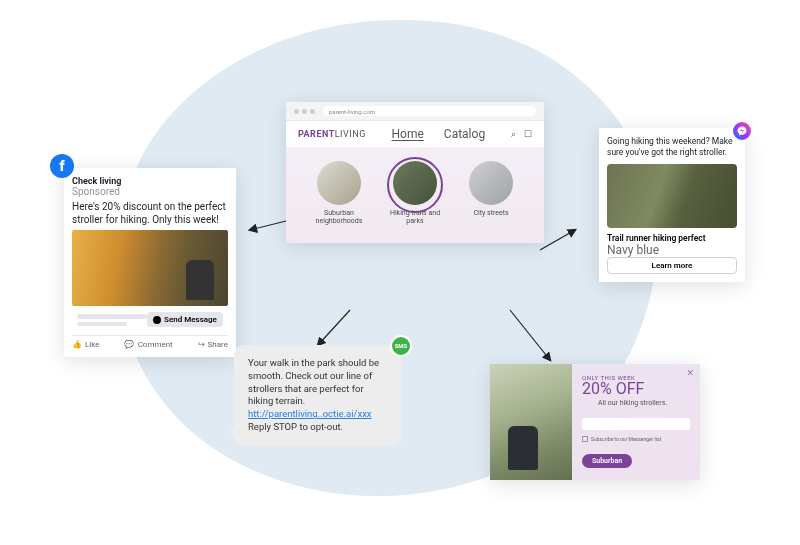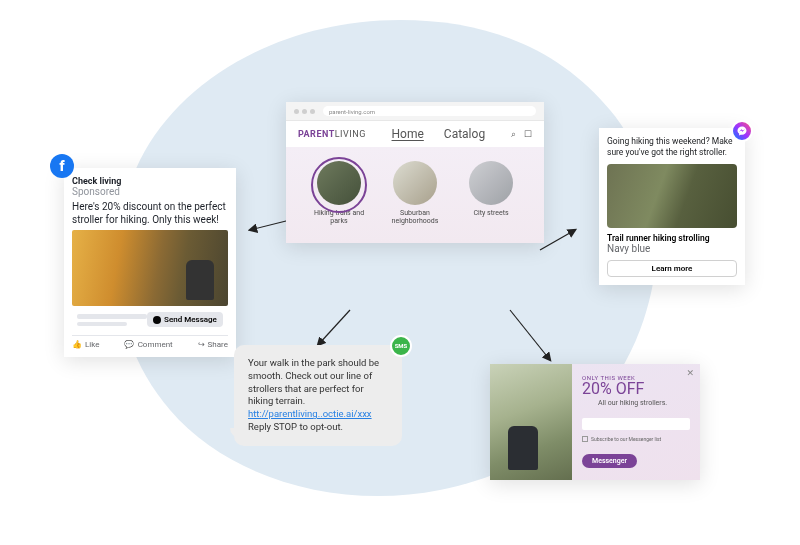--- a/index.html
+++ b/index.html
@@ -57,21 +57,21 @@
 .sms .tail{position:absolute;left:-4px;bottom:8px;width:10px;height:10px;background:#ededed;border-bottom-left-radius:10px}
 .sms-badge{position:absolute;right:-10px;top:-10px;width:22px;height:22px;border-radius:50%;background:#3bb54a;color:#fff;font-size:6px;font-weight:700;display:flex;align-items:center;justify-content:center;border:2px solid #fff}
 
 
 .msg{left:599px;top:128px;width:146px;padding:8px;font-size:8.5px}
 .msg-badge{position:absolute;right:-8px;top:-8px;width:22px;height:22px;border-radius:50%;background:linear-gradient(45deg,#0a7cff,#a033ff,#ff5280);display:flex;align-items:center;justify-content:center;border:2px solid #fff}
 .msg-badge svg{width:12px;height:12px}
 .msg-txt{line-height:1.3;margin-bottom:6px;color:#1c1e21}
 .msg-img{width:100%;height:64px;border-radius:4px;background:linear-gradient(110deg,#6e7353 0%,#7f8a60 40%,#58603f 60%,#474e31 100%);position:relative;overflow:hidden}
 .msg-prod{font-weight:600;margin-top:5px}
-.msg-var{color:#65676b;font-size:10px;margin-bottom:6px}
+.msg-var{color:#65676b;font-size:12px;margin-bottom:0}
 .msg-btn{text-align:center;border:1px solid #d0d0d0;border-radius:4px;padding:3px;font-weight:600;font-size:8px}
 
 
 .promo{left:490px;top:364px;width:210px;height:116px;display:flex;overflow:hidden}
 .promo-img{width:82px;background:linear-gradient(160deg,#c9d2b8 0%,#a6b28e 40%,#7f8d68 70%,#646f4f 100%);position:relative}
 .promo-img::after{content:"";position:absolute;left:18px;bottom:10px;width:30px;height:44px;background:#2b2e33;border-radius:6px 6px 2px 2px}
 .promo-body{flex:1;background:linear-gradient(160deg,#ece4f2,#efe1ed);padding:10px 10px;position:relative}
 .promo-x{position:absolute;right:6px;top:4px;font-size:9px;color:#888}
 .promo-kick{font-size:6px;letter-spacing:.5px;color:#7b4397}
 .promo-h{font-size:16px;font-weight:400;color:#7b4397;line-height:1}
@@ -124,27 +124,27 @@
       <span class="active">Home</span>
       <span>Catalog</span>
     </div>
     <div class="siteicos">
       <span>⌕</span>
       <span>☐</span>
     </div>
   </div>
   <div class="quiz">
     <div class="opts">
+      <div class="opt opt1">
+          <div class="circ"></div>
+          <div>Suburban neighborhoods</div>
+        </div>
       <div class="opt opt2">
           <div class="circ"></div>
           <div>Hiking trails and parks</div>
-        </div>
-      <div class="opt opt1">
-          <div class="circ"></div>
-          <div>Suburban neighborhoods</div>
         </div>
       <div class="opt opt3">
           <div class="circ"></div>
           <div>City streets</div>
         </div>
     </div>
   </div>
 </div>
 
 <div class="card fb">
@@ -194,32 +194,32 @@
 </div>
 
 <div class="card msg">
   <div class="msg-badge">
     <svg viewBox="0 0 24 24">
         <path fill="#fff" d="M12 3C6.9 3 3 6.6 3 11c0 2.5 1.3 4.7 3.3 6.2V21l3-1.7c.9.2 1.8.4 2.7.4 5.1 0 9-3.6 9-8S17.1 3 12 3zm.9 10.7l-2.3-2.5-4.5 2.5 5-5.3 2.4 2.5 4.4-2.5-5 5.3z"></path>
       </svg>
   </div>
   <div class="msg-txt">Going hiking this weekend? Make sure you've got the right stroller.</div>
   <div class="msg-img"></div>
-  <div class="msg-prod">Trail runner hiking strolling</div>
+  <div class="msg-prod">Trail runner hiking perfect</div>
   <div class="msg-var">Navy blue</div>
   <div class="msg-btn">Learn more</div>
 </div>
 
 <div class="card promo">
   <div class="promo-img"></div>
   <div class="promo-body">
     <div class="promo-x">✕</div>
     <div class="promo-kick">ONLY THIS WEEK</div>
     <div class="promo-h">20% OFF</div>
     <div class="promo-sub">All our hiking strollers.</div>
     <input class="promo-in" style="">
     <div class="promo-chk">
         <span class="box"></span>
         <span>Subscribe to our Messenger list</span>
       </div>
-    <div class="promo-btn">Messenger</div>
+    <div class="promo-btn">Suburban</div>
   </div>
 </div>
 
 </body></html>

